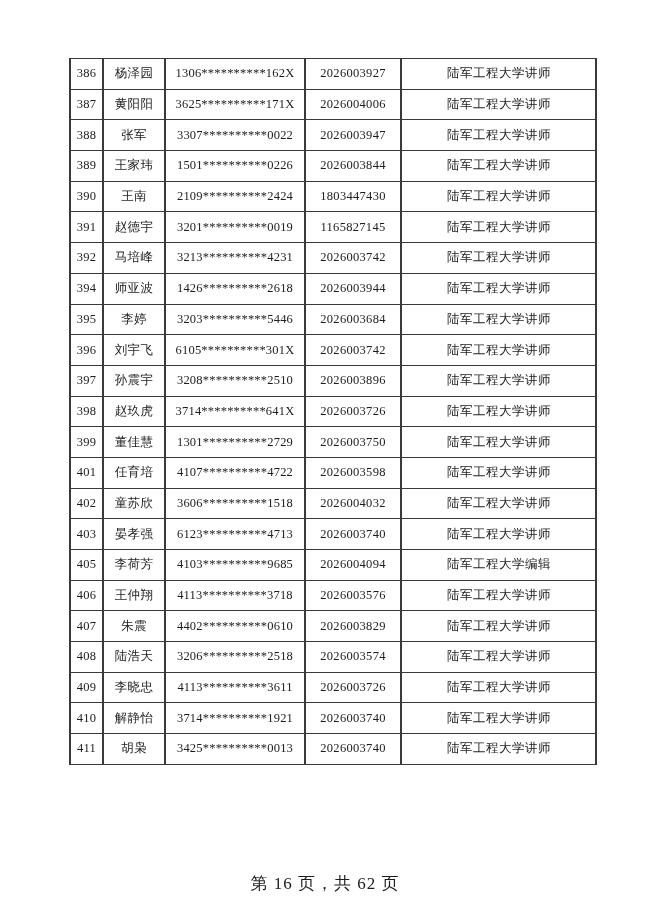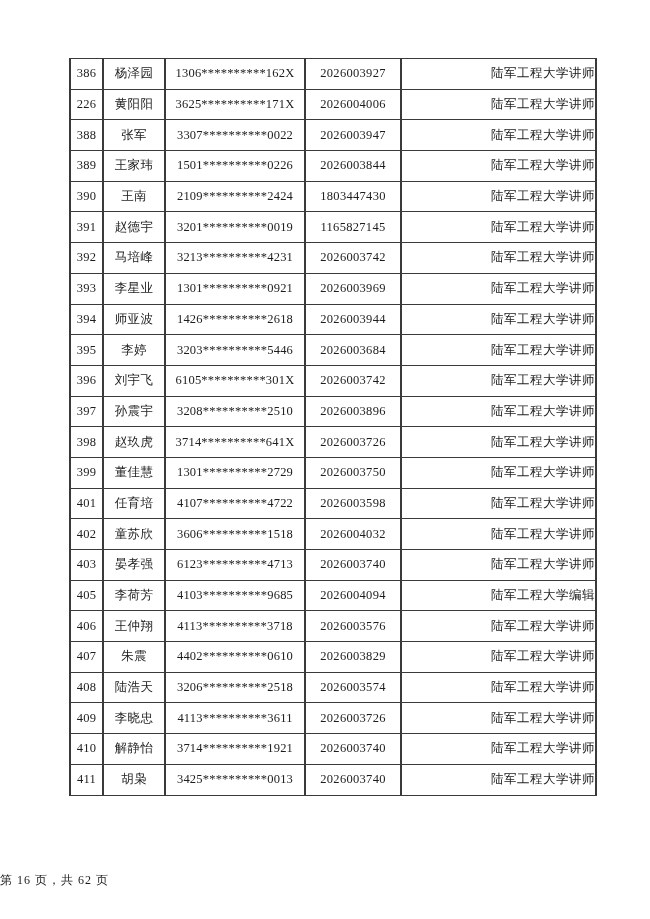--- a/index.html
+++ b/index.html
@@ -36,33 +36,34 @@
     height: 29.7px;
     padding: 0;
     font-size: 12.5px;
     text-align: center;
     vertical-align: middle;
     white-space: nowrap;
     overflow: hidden;
     letter-spacing: 0.3px;
   }
   table.roster td.c4 {
-    text-align: right;
+    text-align: center;
     padding-left: 1px;
     letter-spacing: 0.5px;
   }
   table.roster td.c2 {
     letter-spacing: 0.2px;
   }
   .page-footer {
     position: absolute;
     left: 0;
     top: 872px;
     width: 100%;
-    font-size: 12px;
+    text-align: center;
+    font-size: 17px;
     color: #1c1c1c;
     letter-spacing: 1px;
   }
 </style>
 </head>
 <body>
 
 <div class="doc-page">
 
   <table class="roster">
@@ -75,21 +76,21 @@
     </colgroup>
     <tbody>
         <tr>
           <td class="c0">386</td>
           <td class="c1">杨泽园</td>
           <td class="c2">1306**********162X</td>
           <td class="c3">2026003927</td>
           <td class="c4">陆军工程大学讲师</td>
         </tr>
         <tr>
-          <td class="c0">226</td>
+          <td class="c0">387</td>
           <td class="c1">黄阳阳</td>
           <td class="c2">3625**********171X</td>
           <td class="c3">2026004006</td>
           <td class="c4">陆军工程大学讲师</td>
         </tr>
         <tr>
           <td class="c0">388</td>
           <td class="c1">张军</td>
           <td class="c2">3307**********0022</td>
           <td class="c3">2026003947</td>
@@ -114,27 +115,20 @@
           <td class="c1">赵德宇</td>
           <td class="c2">3201**********0019</td>
           <td class="c3">1165827145</td>
           <td class="c4">陆军工程大学讲师</td>
         </tr>
         <tr>
           <td class="c0">392</td>
           <td class="c1">马培峰</td>
           <td class="c2">3213**********4231</td>
           <td class="c3">2026003742</td>
-          <td class="c4">陆军工程大学讲师</td>
-        </tr>
-        <tr>
-          <td class="c0">393</td>
-          <td class="c1">李星业</td>
-          <td class="c2">1301**********0921</td>
-          <td class="c3">2026003969</td>
           <td class="c4">陆军工程大学讲师</td>
         </tr>
         <tr>
           <td class="c0">394</td>
           <td class="c1">师亚波</td>
           <td class="c2">1426**********2618</td>
           <td class="c3">2026003944</td>
           <td class="c4">陆军工程大学讲师</td>
         </tr>
         <tr>

